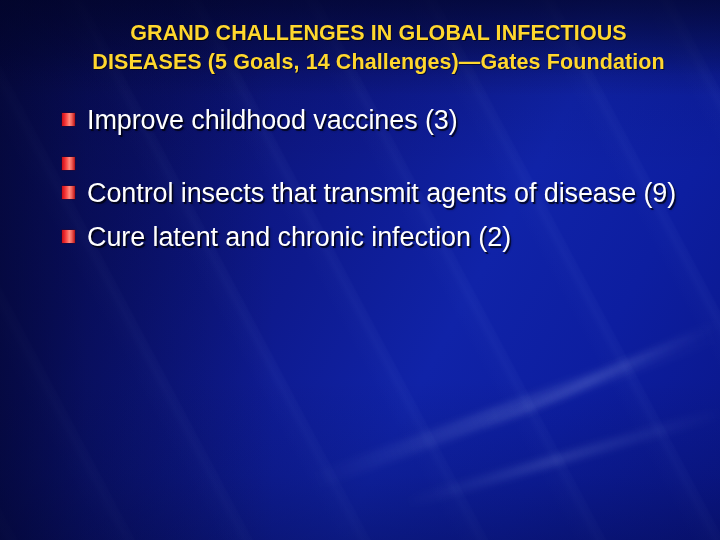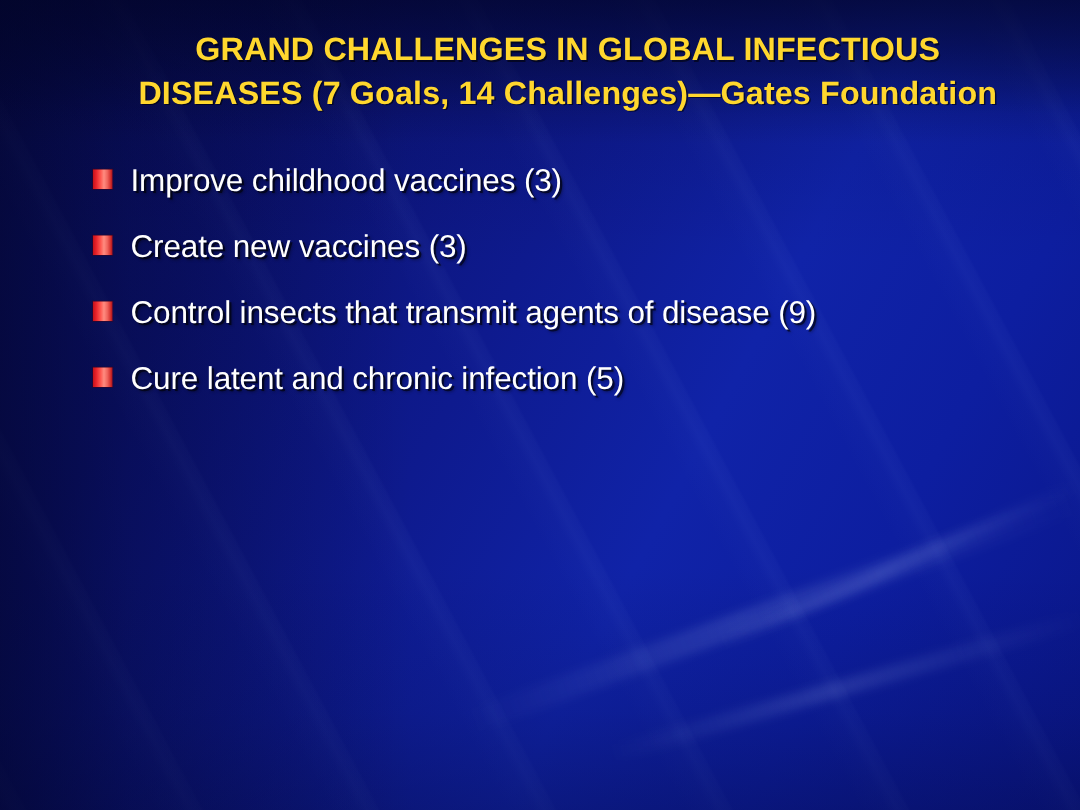--- a/index.html
+++ b/index.html
@@ -148,21 +148,21 @@
         #e8222a 16%,
         #ff5a52 40%,
         #ff8c80 56%,
         #f0645c 74%,
         #cf2a28 92%,
         #a8101a 100%);
     box-shadow: 0 0 0 0.5px rgba(80,0,10,0.5);
   }
   .bullet-text {
     color: #FFFFFF;
-    font-size: 21px;
+    font-size: 27px;
     font-weight: 400;
     line-height: 41px;
     letter-spacing: -0.1px;
     white-space: pre-wrap;
     text-shadow:
       1.5px 1.5px 0 rgba(0,0,0,0.60),
       2px 2px 2px rgba(0,0,0,0.35);
   }
 </style>
 </head>
@@ -174,42 +174,41 @@
   <div class="bg-rays"></div>
   <div class="bg-vert"></div>
   <div class="bg-left"></div>
   <div class="bg-topdark"></div>
   <div class="bg-ray-a"></div>
   <div class="bg-ray-b"></div>
   <div class="bg-ray-c"></div>
 
   <div id="title-block">
     <div class="title-line">GRAND CHALLENGES IN GLOBAL INFECTIOUS</div>
-    <div class="title-line">DISEASES (7 Goals, 14 Challenges)—Gates Foundation</div>
+    <div class="title-line">DISEASES (5 Goals, 14 Challenges)—Gates Foundation</div>
   </div>
 
   <div id="bullets">
 
     <div class="bullet-row">
       <span class="bullet-marker"></span>
       <span class="bullet-text">Improve childhood vaccines (3)</span>
     </div>
 
     <div class="bullet-row">
       <span class="bullet-marker"></span>
-      <span class="bullet-text">Create new vaccines (3)</span>
     </div>
 
     <div class="bullet-row">
       <span class="bullet-marker"></span>
       <span class="bullet-text">Control insects that transmit agents of disease (9)</span>
     </div>
 
 
 
     <div class="bullet-row">
       <span class="bullet-marker"></span>
-      <span class="bullet-text">Cure latent and chronic infection (5)</span>
+      <span class="bullet-text">Cure latent and chronic infection (2)</span>
     </div>
 
 
   </div>
 </div>
 
 </body></html>

